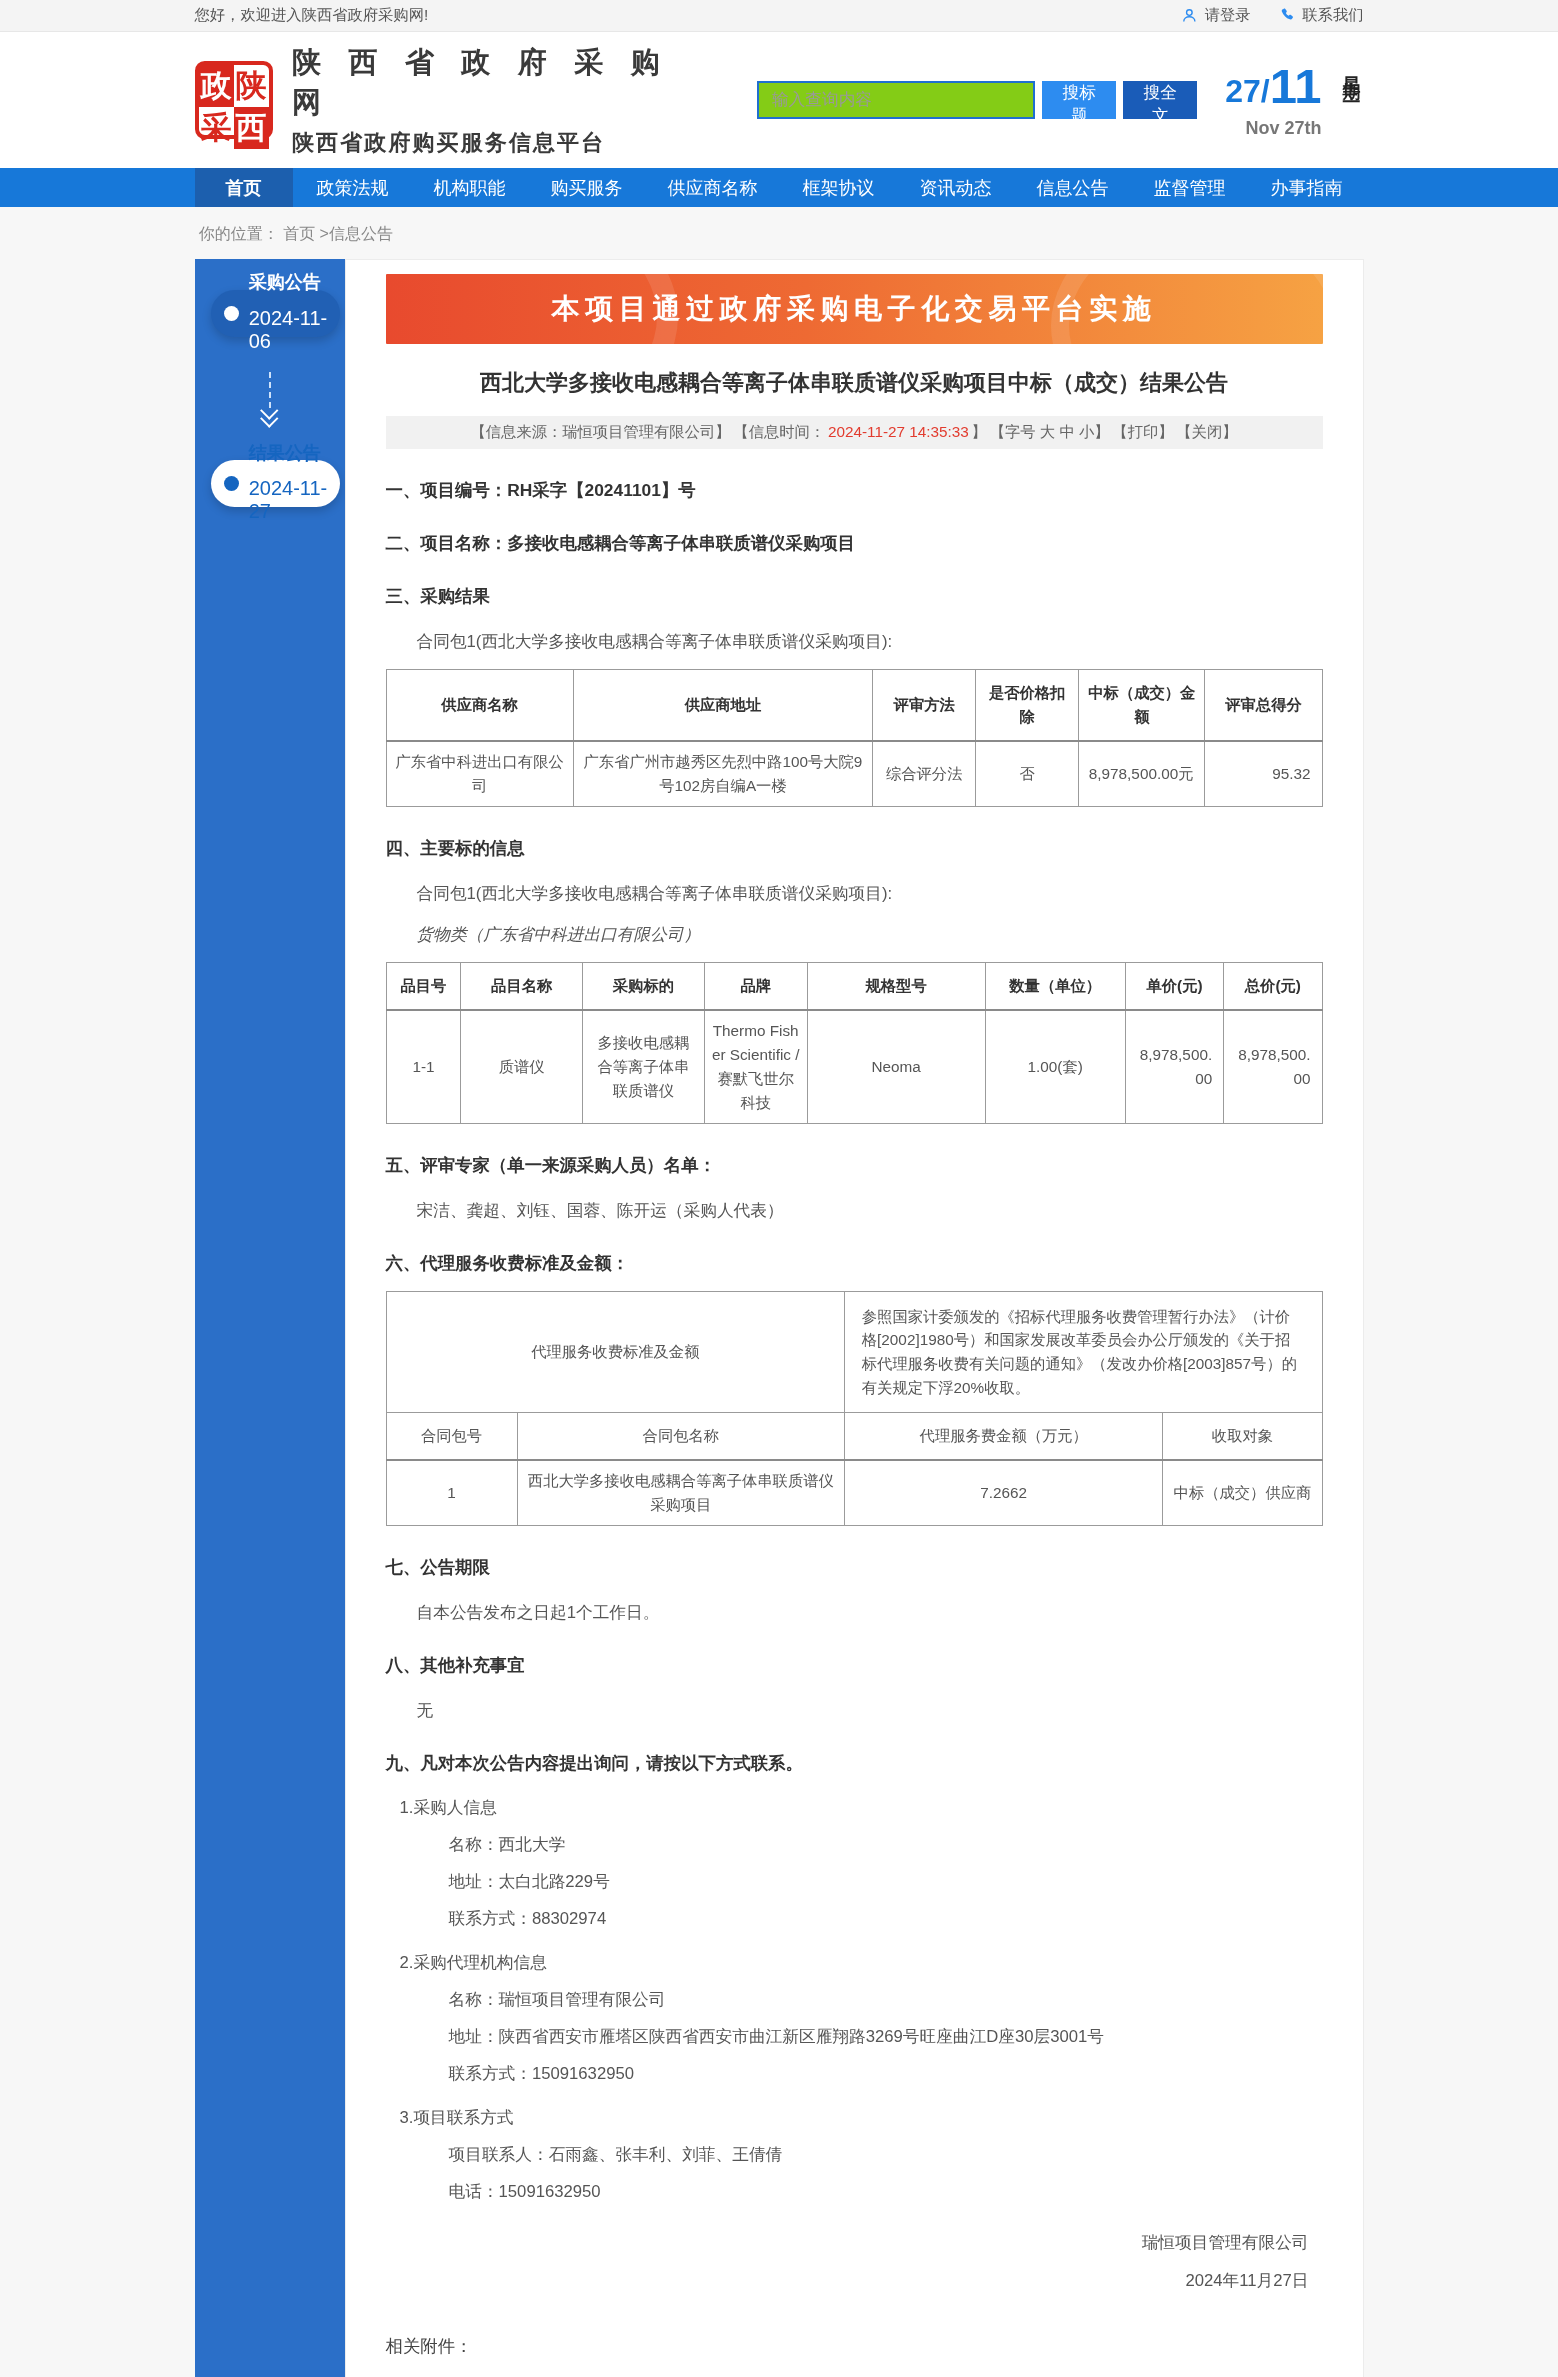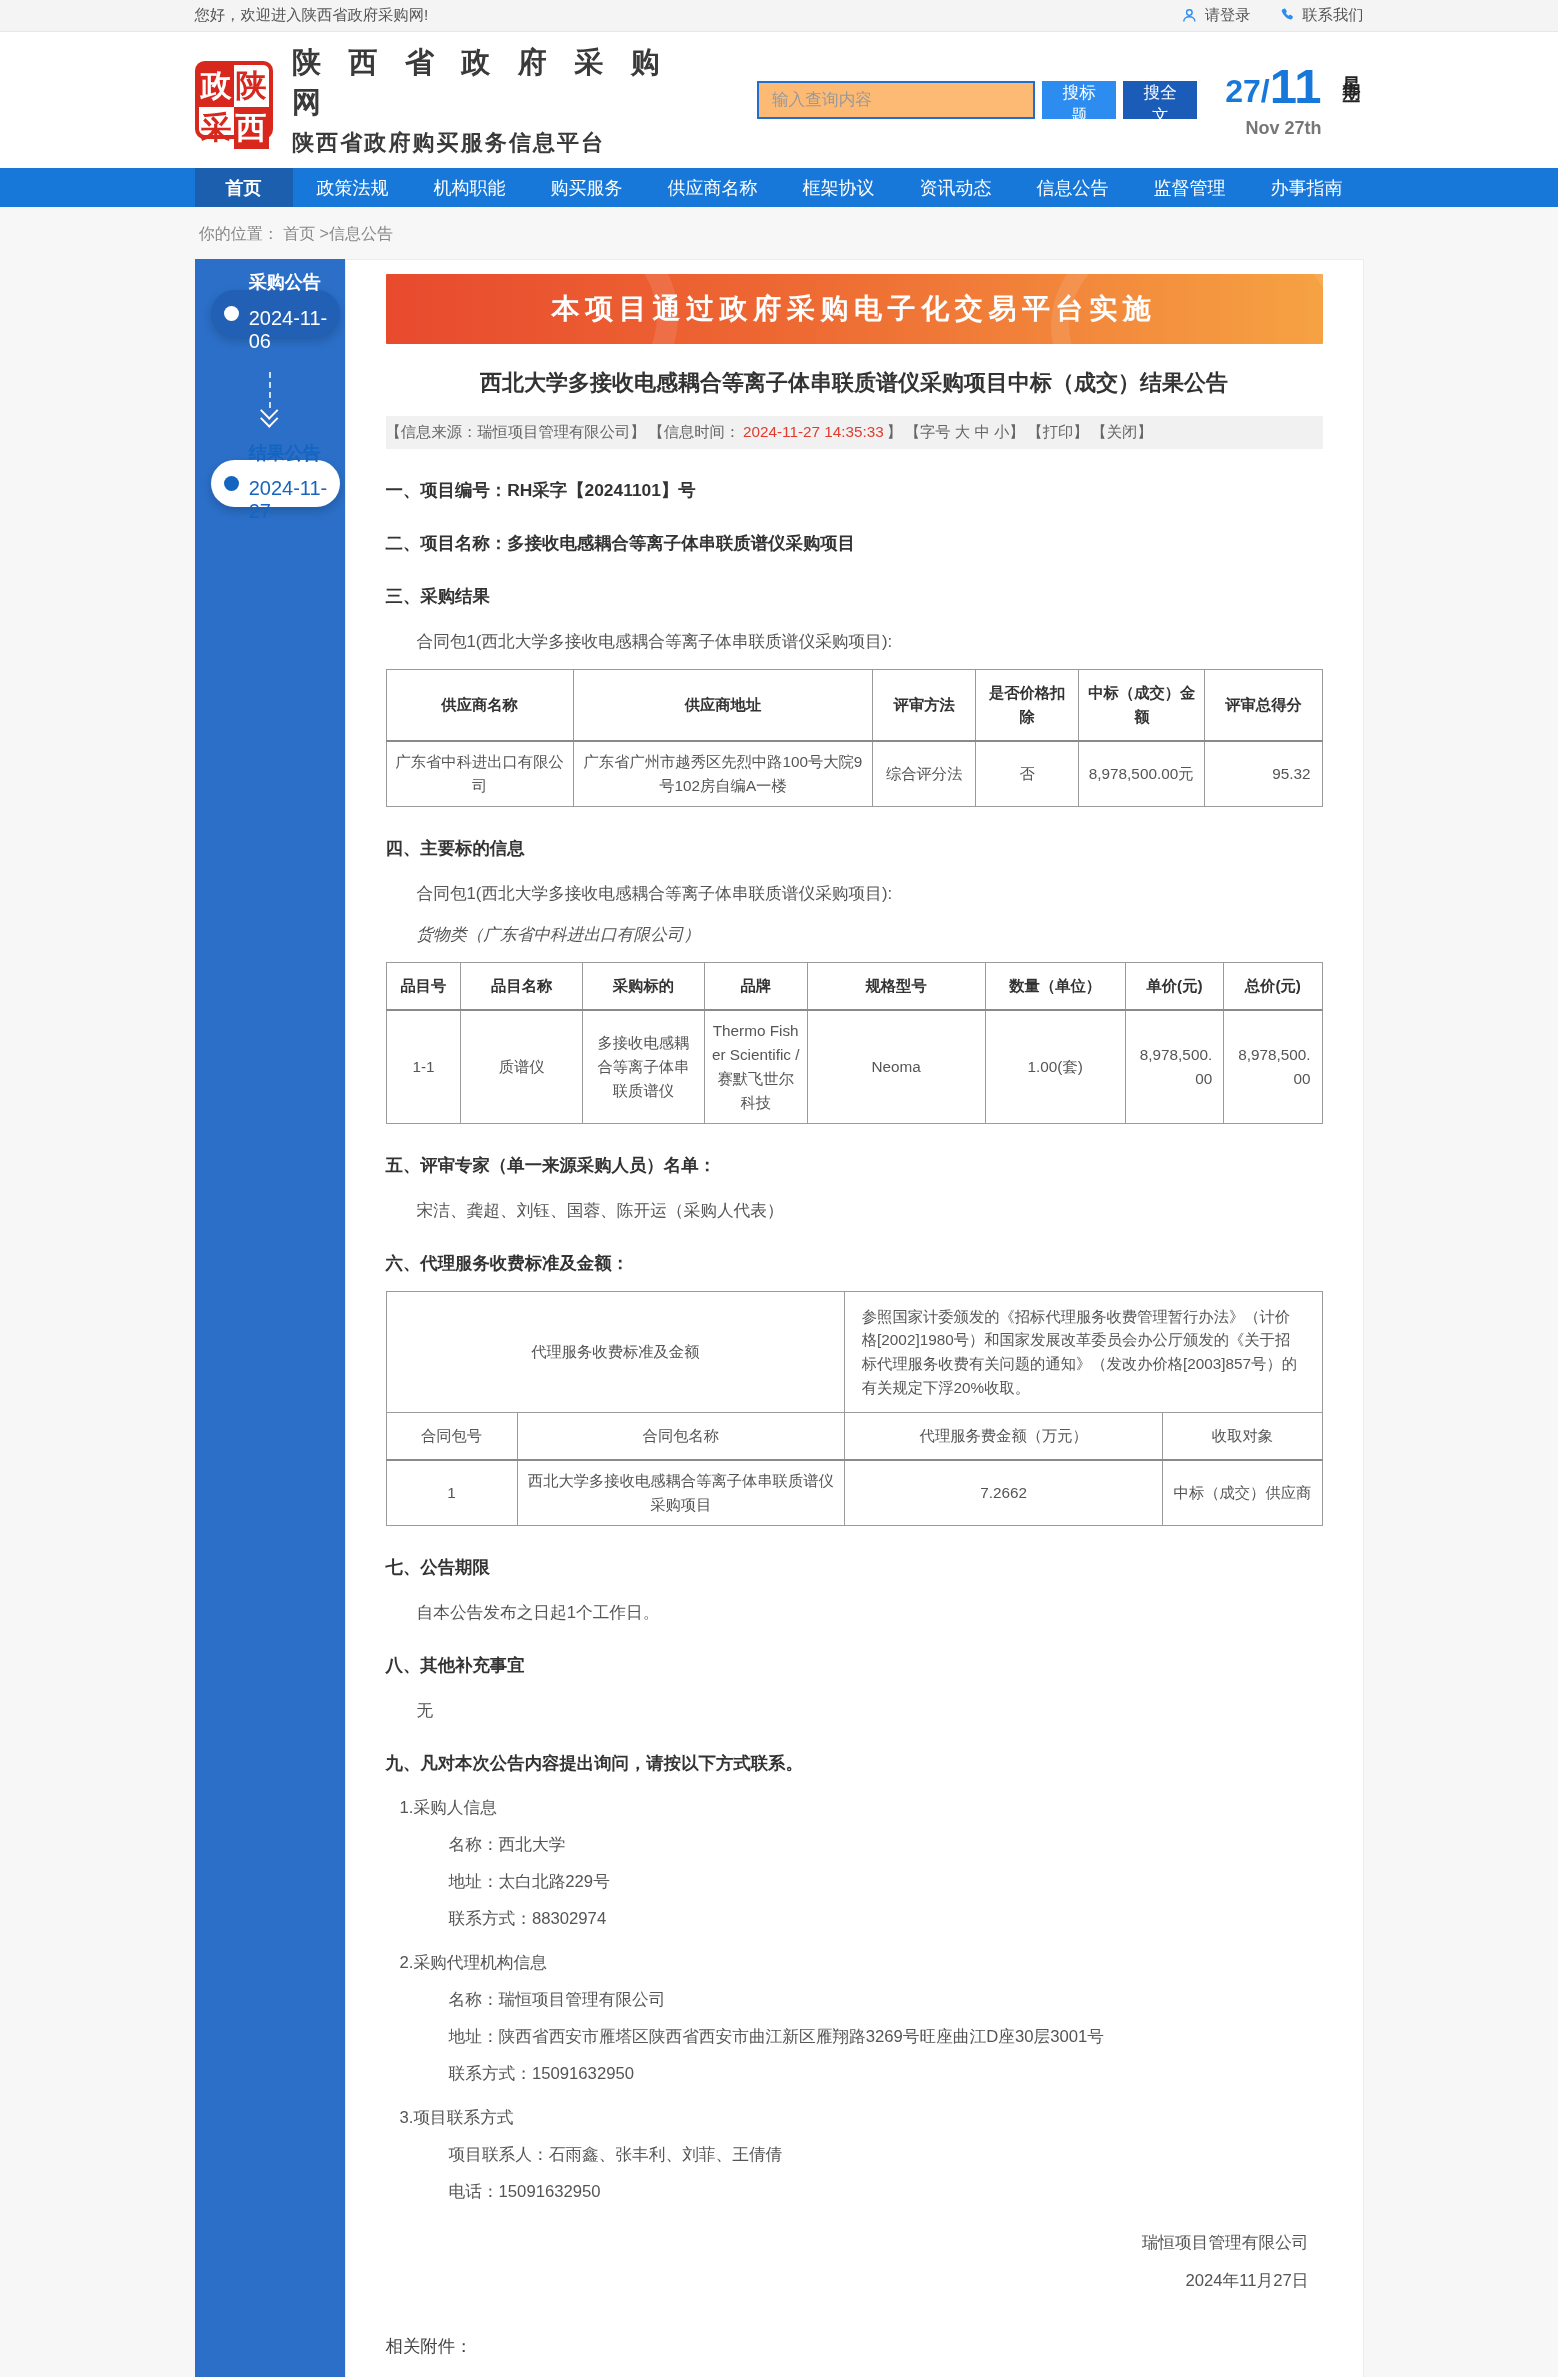--- a/index.html
+++ b/index.html
@@ -18,21 +18,21 @@
   
   .header { background:#fff; }
   .header-in { width:1169px; margin:0 auto; height:136px; display:flex; align-items:center; }
   .logo-seal { width:78px; height:78px; border:4.2px solid #d8281e; border-radius:9.7px; display:grid; grid-template-columns:1fr 1fr; grid-template-rows:1fr 1fr; background:#fff; flex:0 0 auto; }
   .logo-seal span { display:flex; align-items:center; justify-content:center; font-size:31px; font-weight:bold; color:#d8281e; }
   .logo-seal span:nth-child(1), .logo-seal span:nth-child(4){ background:#d8281e; color:#fff; }
   .site-titles { margin-left:19.5px; }
   .site-title { font-size:29px; font-weight:bold; color:#3a3a3a; letter-spacing:9.7px; }
   .site-subtitle { font-size:22px; font-weight:bold; color:#3a3a3a; margin-top:5px; letter-spacing:2.1px; }
   .search-wrap { margin-left:77px; display:flex; align-items:center; }
-  .search-input { width:316px; height:38px; border:2.1px solid #1f6fd0; font-size:16.7px; padding:0 12.5px; color:#333; outline:none; background:#fdba74; }
+  .search-input { width:316px; height:38px; border:2.1px solid #1f6fd0; font-size:16.7px; padding:0 12.5px; color:#333; outline:none; background:#84cc16; }
   .search-input::placeholder { color:#999; }
   .btn-search { height:38px; padding:0 15.3px; border:none; color:#fff; font-size:16.7px; cursor:pointer; }
   .btn-title { background:#2d8cf0; margin-left:7px; }
   .btn-full { background:#1a5cb8; margin-left:7px; }
   .datebox { margin-left:auto; display:flex; align-items:flex-start; }
   .date-dm { display:flex; align-items:flex-start; color:#1778d9; font-weight:bold; }
   .date-day { font-size:32px; margin-top:11px;margin-left:28px; }
   .date-month { font-size:49px; line-height:1; }
   .date-en { font-size:18px; color:#777; font-weight:bold; text-align:right; margin-top:7px; }
   .date-week { writing-mode:vertical-rl; font-size:18px; color:#222; font-weight:bold; margin-left:18px; letter-spacing:5.6px; }
@@ -63,21 +63,21 @@
   .side-arrow .dash { width:0; height:36px; border-left:2.1px dashed #cfe2fa; }
   .side-arrow .chev { width:12.5px; height:12.5px; border-right:2.8px solid #fff; border-bottom:2.8px solid #fff; transform:rotate(45deg); margin-top:-4.2px; }
 
   .main { flex:1; background:#fff; border:0.7px solid #ececec; padding:14px 40px 35px; }
 
   
   .banner { height:70px; border-radius:1px; background:linear-gradient(90deg,#e84a2e 0%,#ee6a33 45%,#f6a243 100%); display:flex; align-items:center; justify-content:center; color:#fff; font-size:28px; font-weight:bold; letter-spacing:5.6px; position:relative; overflow:hidden; }
   .banner::before { content:""; position:absolute; left:-42px; top:-83px; width:292px; height:209px; border-radius:50%; border:21px solid rgba(255,255,255,.10); }
   .banner::after { content:""; position:absolute; right:-28px; bottom:-97px; width:264px; height:195px; border-radius:50%; border:18px solid rgba(255,255,255,.10); }
   .art-title { margin-top:24px; text-align:center; font-size:22px; font-weight:bold; color:#333; }
-  .meta { margin-top:18px; background:#f1f1f1; height:33px; display:flex; align-items:center; font-size:15.3px; color:#666; gap:2.8px; }
+  .meta { margin-top:18px; background:#f1f1f1; height:33px; display:flex; align-items:center; justify-content:center; font-size:15.3px; color:#666; gap:2.8px; }
   .meta .red { color:#e23b2e; }
   .meta .ctl { cursor:pointer; }
 
   .sec-h { margin-top:29px; font-size:17.4px; font-weight:bold; color:#333; }
   .para { margin-top:22px; font-size:16.7px; color:#555; padding-left:31px; }
   .para2 { margin-top:18px; font-size:16.7px; color:#555; padding-left:31px;font-style:italic; }
   .c-title { margin-top:21px; font-size:16.7px; color:#555; padding-left:14px; }
   .c-line { margin-top:14px; font-size:16.7px; color:#555; padding-left:63px; }
 
   table.t { width:100%; border-collapse:collapse; margin-top:16.7px; table-layout:fixed; }

